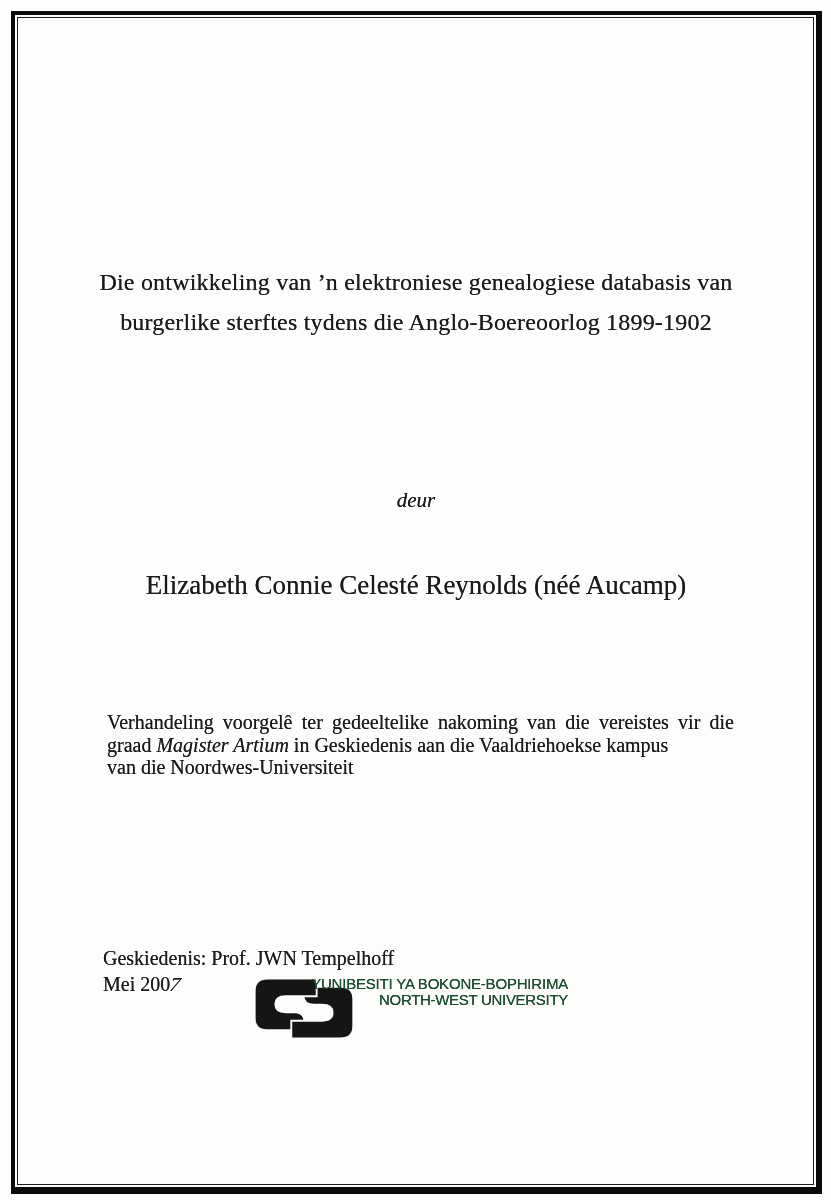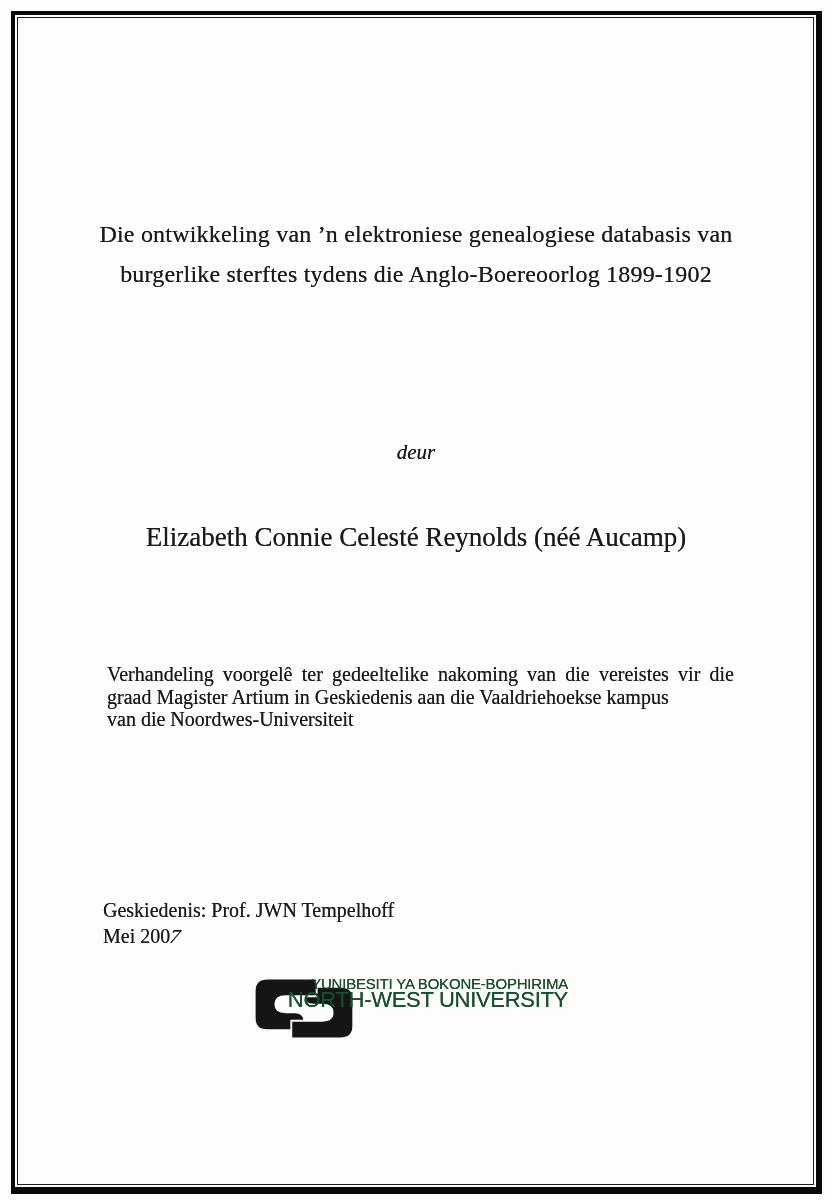--- a/index.html
+++ b/index.html
@@ -28,20 +28,21 @@
     border-bottom-width: 7px;
   }
   .frame-inner {
     position: absolute;
     inset: 2px;
     border: 1.5px solid #1e1e1e;
   }
   
   .serif-ink {
     text-shadow: 0 0 0.45px rgba(22,22,22,0.8);
+    margin-top: 48px;
   }
   .title-block {
     position: absolute;
     left: 14px;
     top: 215px;
     width: 804px;
     text-align: center;
     font-size: 24px;
     line-height: 39.5px;
     letter-spacing: 0.2px;
@@ -71,20 +72,21 @@
     top: 663px;
     width: 627px;
     font-size: 20px;
     line-height: 22.6px;
   }
   .submission-line-justified {
     text-align: justify;
     text-align-last: justify;
   }
   .italic {
+    font-style: italic;
   }
   .supervisor-block {
     position: absolute;
     left: 103px;
     top: 897px;
     font-size: 20px;
     line-height: 26px;
   }
   .skew-seven {
     display: inline-block;
@@ -105,21 +107,21 @@
     color: #14532d;
     text-shadow: 0 0 0.35px rgba(20,20,20,0.85);
     white-space: nowrap;
   }
   .logo-text .lt1 {
     font-size: 15px;
     line-height: 16px;
     letter-spacing: -0.2px;
   }
   .logo-text .lt2, .logo-text .lt3 {
-    font-size: 22px;
+    font-size: 15px;
     line-height: 16.4px;
     letter-spacing: -0.3px;
   }
 </style>
 </head>
 <body>
 
 <div class="frame-outer">
   <div class="frame-inner"></div>
 </div>

